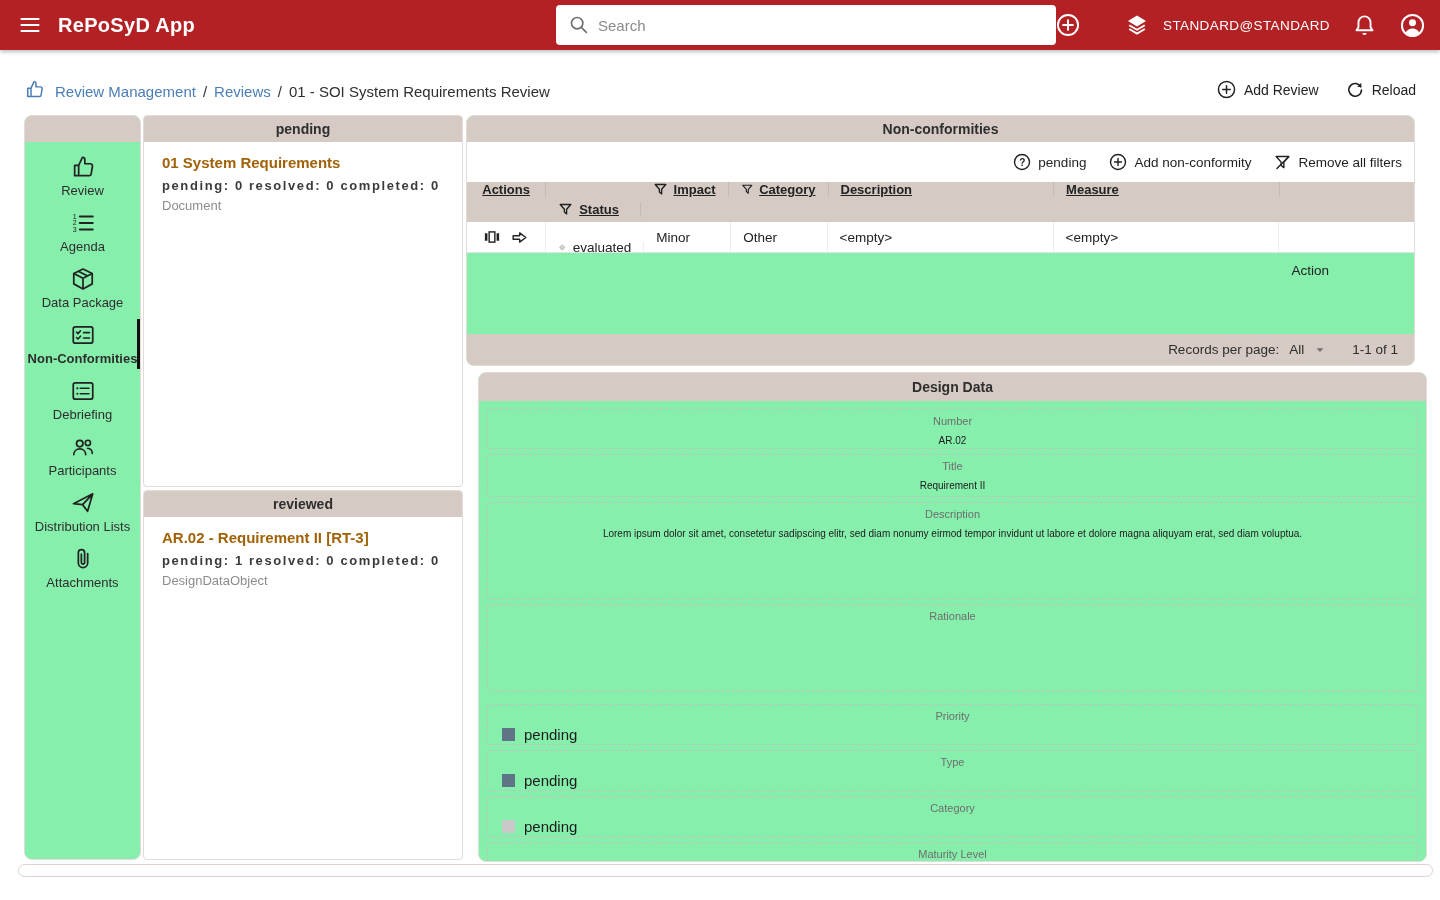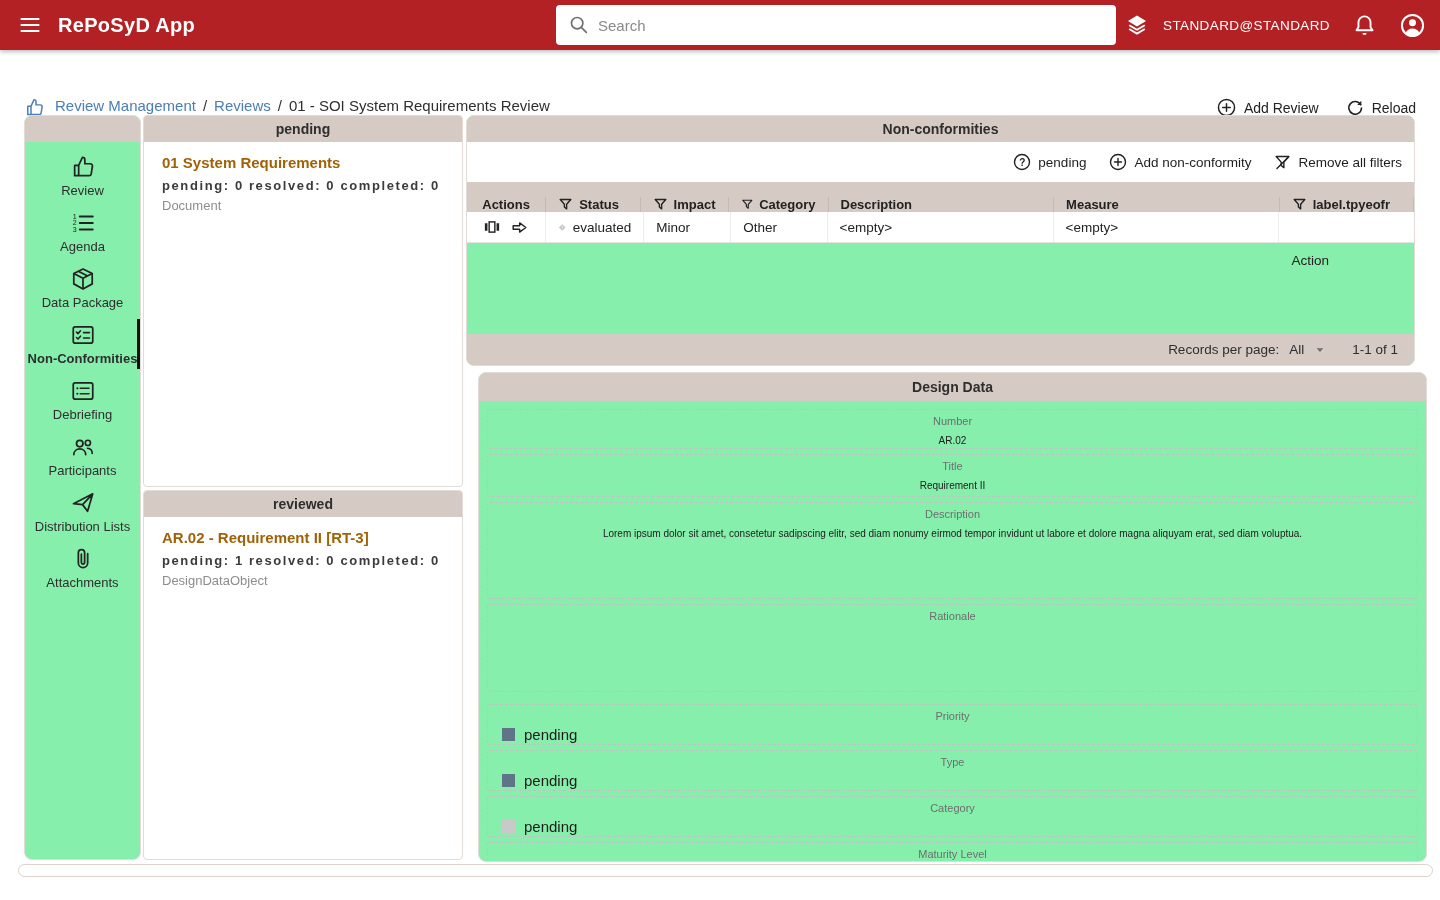--- a/index.html
+++ b/index.html
@@ -8,35 +8,35 @@
   .page { position:relative; width:1440px; height:900px; overflow:hidden; background:#ffffff; }
 
   
   .appbar { position:absolute; left:0; top:0; width:1440px; height:50px;
     background:#b32124; display:flex; align-items:center;
     box-shadow:0 2px 4px rgba(0,0,0,.25); z-index:5; }
   .appbar .menu-btn { width:40px; height:40px; margin-left:10px; display:flex;
     align-items:center; justify-content:center; cursor:pointer; }
   .appbar .app-title { color:#fff; font-size:20px; font-weight:700;
     letter-spacing:.3px; margin-left:8px; }
-  .searchbox { position:absolute; left:556px; top:5px; width:560px; height:40px;
+  .searchbox { position:absolute; left:556px; top:5px; width:500px; height:40px;
     background:#fff; border-radius:4px; display:flex; align-items:center; }
   .searchbox svg { margin:0 8px 0 12px; }
   .searchbox input { border:none; outline:none; flex:1; font-size:15px;
     font-family:inherit; color:#333; background:transparent; }
   .searchbox input::placeholder { color:#8a8a8a; }
   .appbar-right { position:absolute; right:14px; top:0; height:50px;
     display:flex; align-items:center; gap:22px; }
   .appbar-right .icon-btn { display:flex; align-items:center; justify-content:center; cursor:pointer; }
   .account-chip { display:flex; align-items:center; gap:14px; color:#fff;
     font-size:13.5px; font-weight:400; letter-spacing:.4px; cursor:pointer; }
 
   
   .crumb-row { position:absolute; left:24px; right:24px; top:74px; height:26px;
-    display:flex; align-items:flex-start; font-size:15px;margin-top:23px; }
+    display:flex; align-items:flex-end; font-size:15px; }
   .crumb-row .thumb { margin-right:10px; display:flex; color:#4a7eb5; }
   .crumb-link { color:#4a7eb5; cursor:pointer; }
   .crumb-sep { color:#333; margin:0 7px; }
   .crumb-current { color:#2f2f2f; }
   .crumb-actions { margin-left:auto; display:flex; align-items:center; gap:26px; }
   .crumb-btn { display:flex; align-items:center; gap:7px; font-size:14px;
     color:#222; cursor:pointer; }
 
   
   .panel { position:absolute; background:#86efac; border:1px solid #e2dbd7;
@@ -64,30 +64,30 @@
     margin-top:7px; white-space:nowrap; }
   .bc-type { font-size:13px; color:#8d8d8d; margin-top:5px; }
 
   
   .nc-panel { left:466px; top:115px; width:949px; height:251px;
     display:flex; flex-direction:column; }
   .nc-toolbar { height:40px; display:flex; align-items:center; justify-content:flex-end;
     gap:22px; padding-right:12px; background:#fff; }
   .tool-item { display:flex; align-items:center; gap:6px; font-size:13.5px;
     color:#1e1e1e; cursor:pointer; }
-  .nc-table-head { height:30px; background:#d6cac4; display:flex; align-items:flex-end;
-    font-size:13px; font-weight:700; color:#222; }
+  .nc-table-head { height:40px; background:#d6cac4; display:flex; align-items:flex-start;
+    font-size:13px; font-weight:700; color:#222;text-decoration:underline; }
   .th { display:flex; align-items:center; gap:6px; padding:0 12px;
     border-right:1px solid #c6bab5; cursor:pointer; }
   .th.center { justify-content:center; }
   .nc-row { height:31px; display:flex; align-items:stretch; background:#fff;
     border-bottom:1px solid #e4e4e4; font-size:13.5px; color:#222; }
   .td { display:flex; align-items:center; gap:6px; padding:0 12px;
     border-right:1px solid #efecea; }
-  .c-actions{width:82px;} .c-status{width:98px;} .c-impact{width:90px;}
+  .c-actions{width:82px;} .c-status{width:98px;margin-top:20px;} .c-impact{width:90px;}
   .c-category{width:100px;} .c-desc{width:236px;} .c-measure{width:236px;}
   .c-typeof{width:140px;margin-top:48px;}
   .td.c-actions { justify-content:center; gap:9px; }
   .nc-footer { margin-top:auto; height:31px; background:#d6cac4; display:flex;
     align-items:center; justify-content:flex-end; gap:10px; padding-right:16px;
     font-size:13.5px; color:#2e2e2e; }
   .rpp-select { display:flex; align-items:center; gap:8px; cursor:pointer; }
   .rpp-range { margin-left:14px; }
 
   

